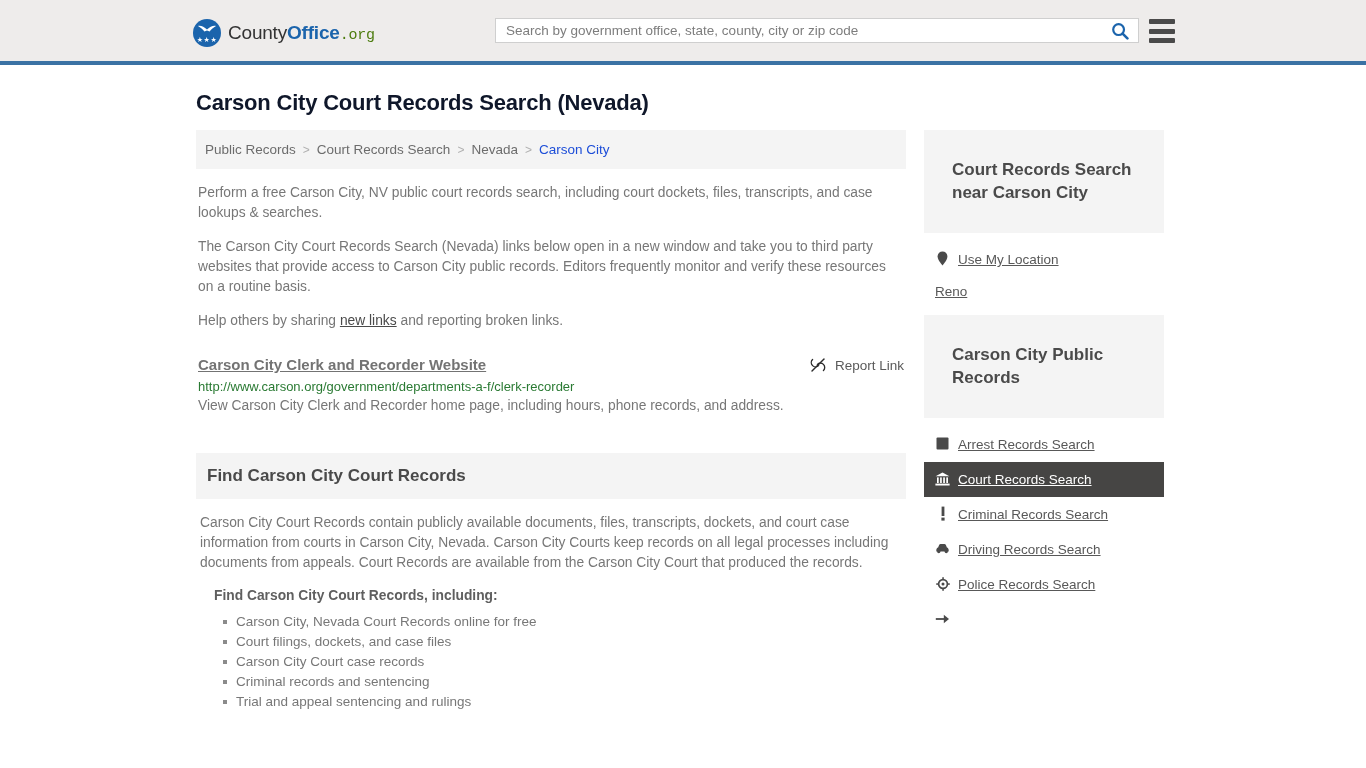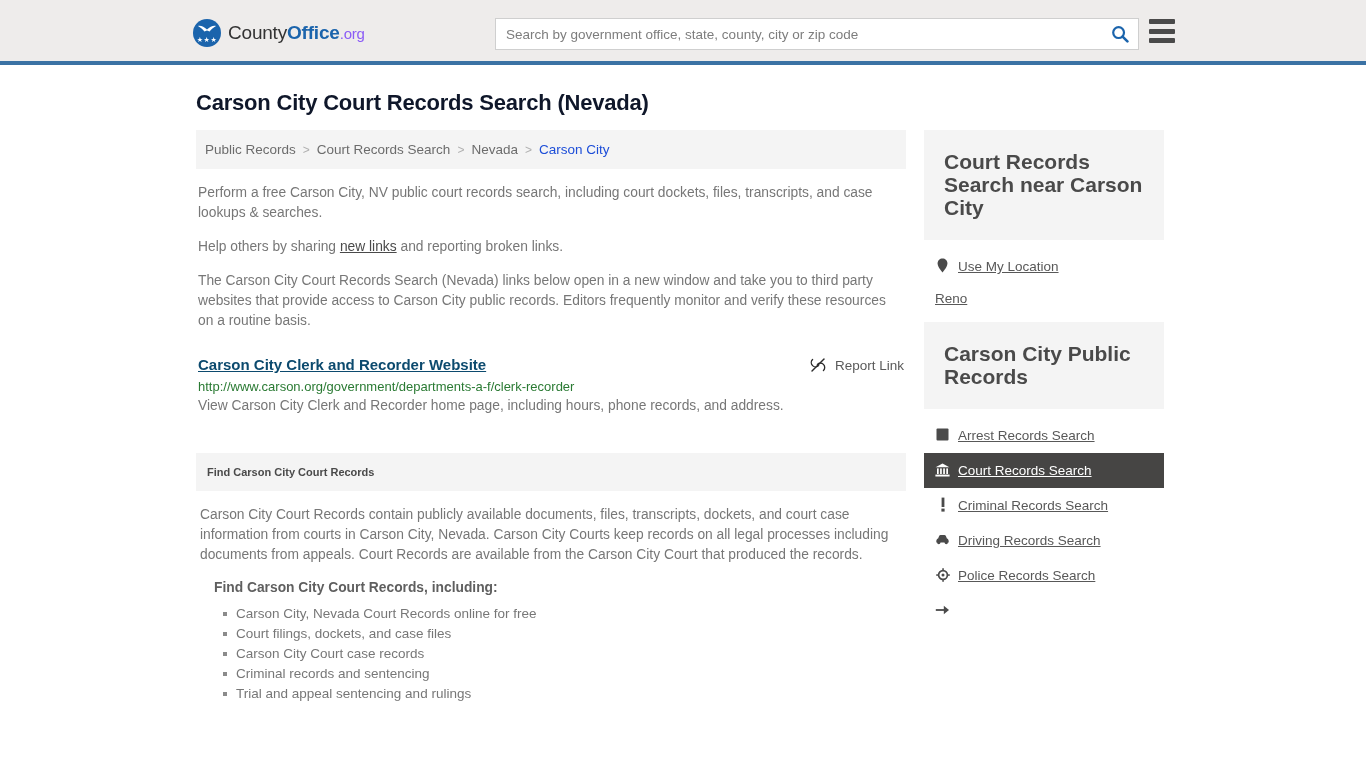--- a/index.html
+++ b/index.html
@@ -42,25 +42,25 @@
     position:absolute; left:0; right:0; bottom:4px;
     text-align:center;
     font-size:7px; line-height:7px; color:#fff; letter-spacing:.5px;
   }
   .logo-text{
     font-size:19px; letter-spacing:-0.2px;
     color:#333333; white-space:nowrap;
   }
   .logo-text .b{ color:#1b64ac; font-weight:bold; }
   .logo-text .c{ font-weight:normal; }
-  .logo-text .org{ color:#8b5cf6; font-size:15px; }
+  .logo-text .org{ color:#4d7c0f; font-size:15px;font-family:Liberation Mono, monospace; }
 
   .search-wrap{
     position:absolute; left:495px; top:18px;
-    width:644px; height:32px;
+    width:644px; height:25px;
     background:#ffffff;
     border:1px solid #cfcfcf;
     display:flex; align-items:center;
   }
   .search-input{
     flex:1 1 auto; height:26px;
     border:0; outline:0; background:transparent;
     font-family:"Liberation Sans", sans-serif;
     font-size:13.5px; color:#6f6f6f;
     padding:0 10px;
@@ -116,21 +116,21 @@
     margin:14px 0 0 0; padding:0 2px;
   }
   .para a{ color:#4a4a4a; text-decoration:underline; }
 
   
   .listing{ margin-top:25px; position:relative; padding:0 2px; }
   .listing-head{
     display:flex; align-items:flex-start; justify-content:space-between;
   }
   .listing-title{
-    font-size:15px; font-weight:bold; color:#0c4a6e;
+    font-size:15px; font-weight:bold; color:#737373;
     text-decoration:underline;
     cursor:pointer;
   }
   .report-link{
     display:flex; align-items:center; gap:9px;
     font-size:13.5px; color:#5a5a5a;
     white-space:nowrap; cursor:pointer;
     padding-top:1px;
   }
   .listing-url{
@@ -141,21 +141,21 @@
     font-size:13.8px; color:#777777; line-height:20px; margin-top:2px;
   }
 
   
   .section-head{
     background:#f4f4f4;
     padding:13px 11px;
     margin-top:37px;
   }
   .section-head h2{
-    margin:0; font-size:11px; font-weight:bold; color:#4a4a4a;
+    margin:0; font-size:17px; font-weight:bold; color:#4a4a4a;
   }
   .section-body{ padding:0 2px; }
   .bold-lead{
     font-size:13.8px; font-weight:bold; color:#5f5f5f;
     margin:15px 0 0 16px;
   }
   ul.bullets{
     margin:9px 0 0 0; padding:0 0 0 38px;
     list-style:none;
   }
@@ -168,21 +168,21 @@
     position:absolute; left:-13px; top:8px;
     width:4px; height:4px; background:#8b8b8b;
   }
 
   
   .side-head{
     background:#f4f4f4;
     padding:12px 12px 13px 12px;
   }
   .side-head h3{
-    margin:8px; font-size:21px; font-weight:bold; color:#4a4a4a;
+    margin:16px; font-size:17px; font-weight:bold; color:#4a4a4a;
     line-height:23px;
   }
   .side-list{ margin:0; padding:0; list-style:none; }
   .side-item{
     display:flex; align-items:flex-start; gap:8px;
     padding:8px 11px;
     font-size:13.5px; line-height:19px;
   }
   .side-item .ico{
     flex:0 0 15px; width:15px; height:17px;
@@ -248,23 +248,23 @@
           <span class="sep">&gt;</span>
           <a href="#">Court Records Search</a>
           <span class="sep">&gt;</span>
           <a href="#">Nevada</a>
           <span class="sep">&gt;</span>
           <span class="current">Carson City</span>
         </nav>
 
         <p class="para">Perform a free Carson City, NV public court records search, including court dockets, files, transcripts, and case lookups &amp; searches.</p>
 
+        <p class="para">The Carson City Court Records Search (Nevada) links below open in a new window and take you to third party websites that provide access to Carson City public records. Editors frequently monitor and verify these resources on a routine basis.</p>
+
         <p class="para"><span>Help others by sharing </span><a href="#">new links</a><span> and reporting broken links.</span></p>
-
-        <p class="para">The Carson City Court Records Search (Nevada) links below open in a new window and take you to third party websites that provide access to Carson City public records. Editors frequently monitor and verify these resources on a routine basis.</p>
 
         <div class="listing">
           <div class="listing-head">
             <a class="listing-title" href="#">Carson City Clerk and Recorder Website</a>
             <div class="report-link">
               <svg width="16" height="16" viewBox="0 0 20 20" xmlns="http://www.w3.org/2000/svg" aria-hidden="true">
                 <path d="M3.2 3.2 C1.1 5.3 1.1 8.7 3.2 10.8 C5.3 12.9 8.7 12.9 10.8 10.8" fill="none" stroke="#2b2b2b" stroke-width="1.7" stroke-linecap="round"></path>
                 <path d="M16.8 16.8 C18.9 14.7 18.9 11.3 16.8 9.2 C14.7 7.1 11.3 7.1 9.2 9.2" fill="none" stroke="#2b2b2b" stroke-width="1.7" stroke-linecap="round"></path>
                 <line x1="2.5" y1="17.5" x2="17.5" y2="2.5" stroke="#2b2b2b" stroke-width="1.7" stroke-linecap="round"></line>
               </svg>

